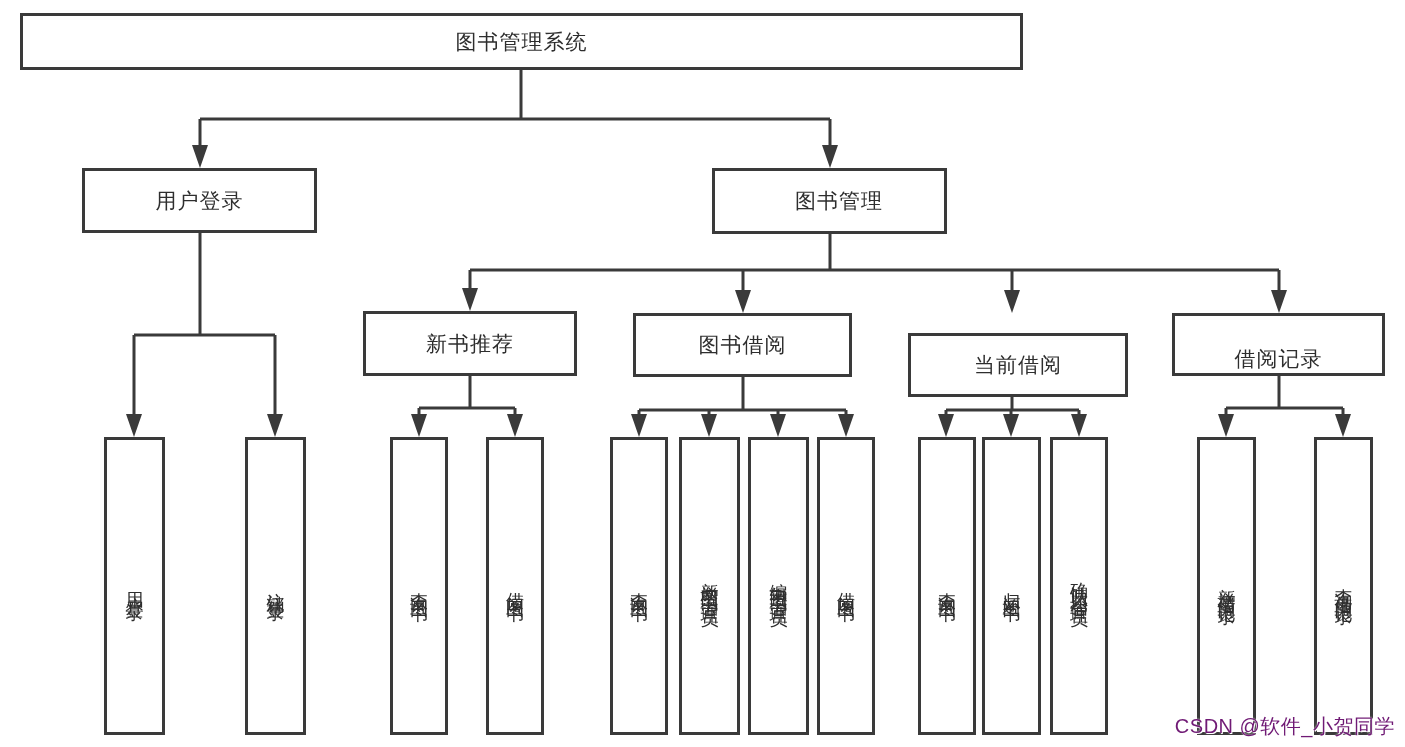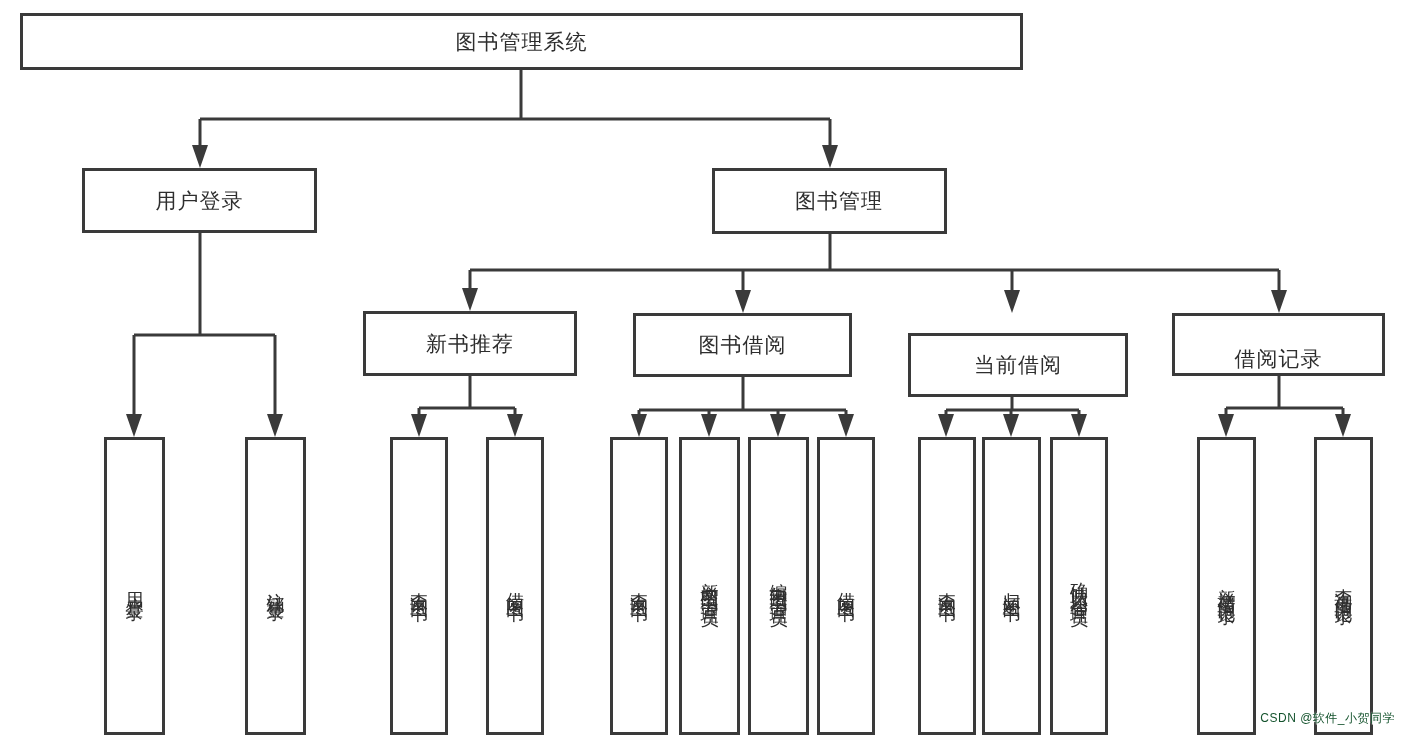--- a/index.html
+++ b/index.html
@@ -37,23 +37,23 @@
     writing-mode: vertical-rl;
     text-orientation: upright;
     font-size: 18px;
     letter-spacing: 4px;
     line-height: 1;
     white-space: normal;
   }
   .watermark {
     position: absolute;
     right: 10px;
-    bottom: 20px;
-    font-size: 12px;
-    color: #14532d;
+    bottom: 7px;
+    font-size: 20px;
+    color: #701a75;
     text-shadow: 0 0 2px #ffffff, 1px 1px 0 #ffffff;
     z-index: 3;
     letter-spacing: 0.5px;
   }
 </style>
 </head>
 <body>
 
 <div class="canvas">
   <svg id="connectors" viewBox="0 0 1405 747" xmlns="http://www.w3.org/2000/svg">

